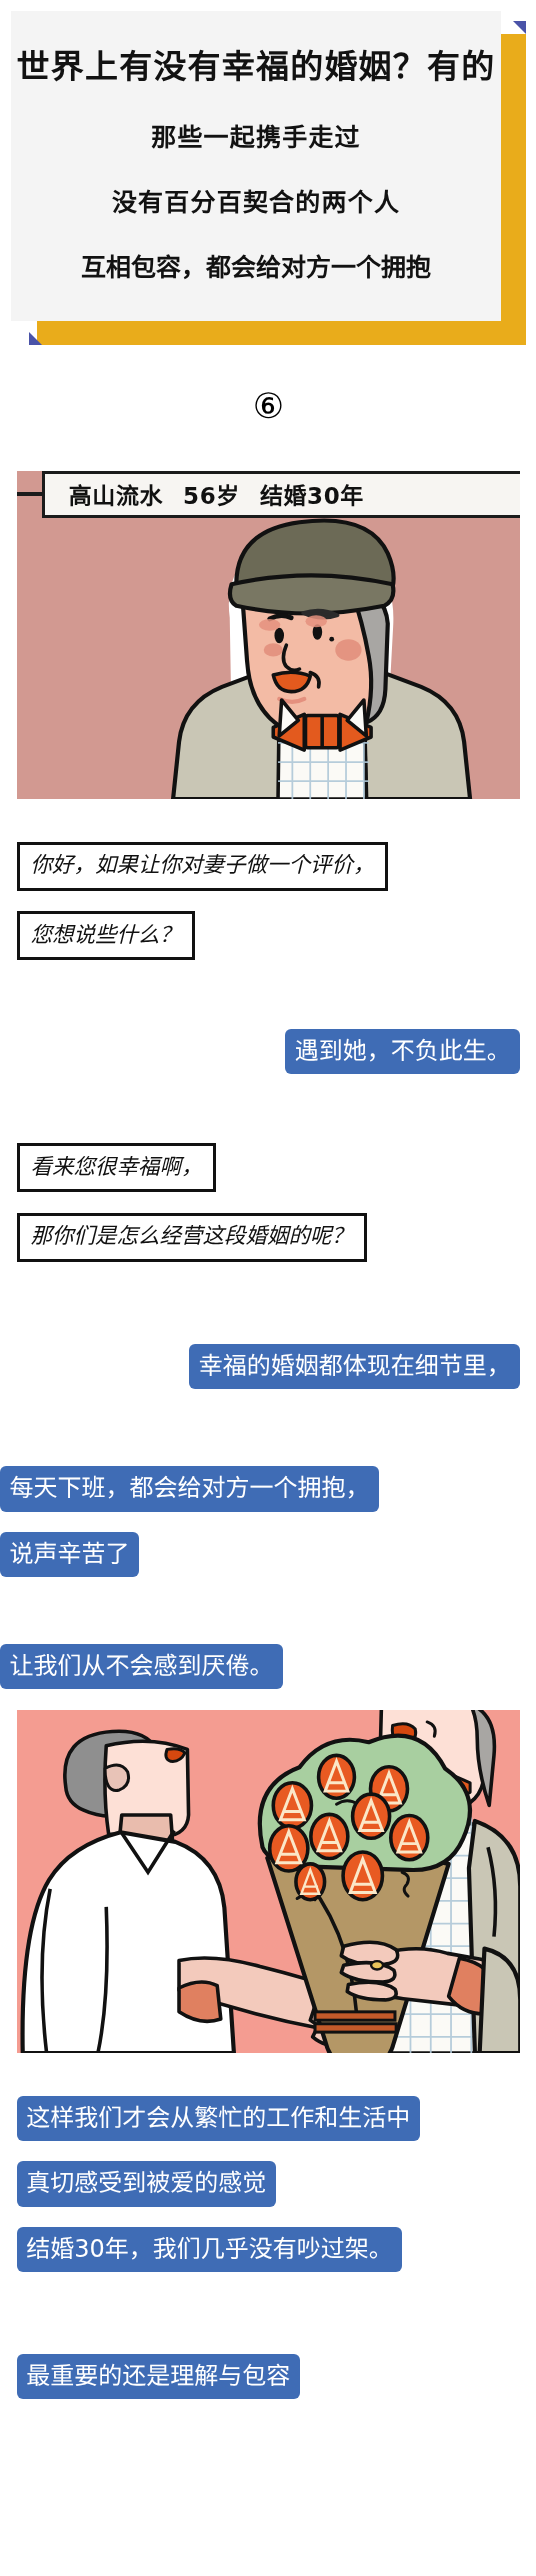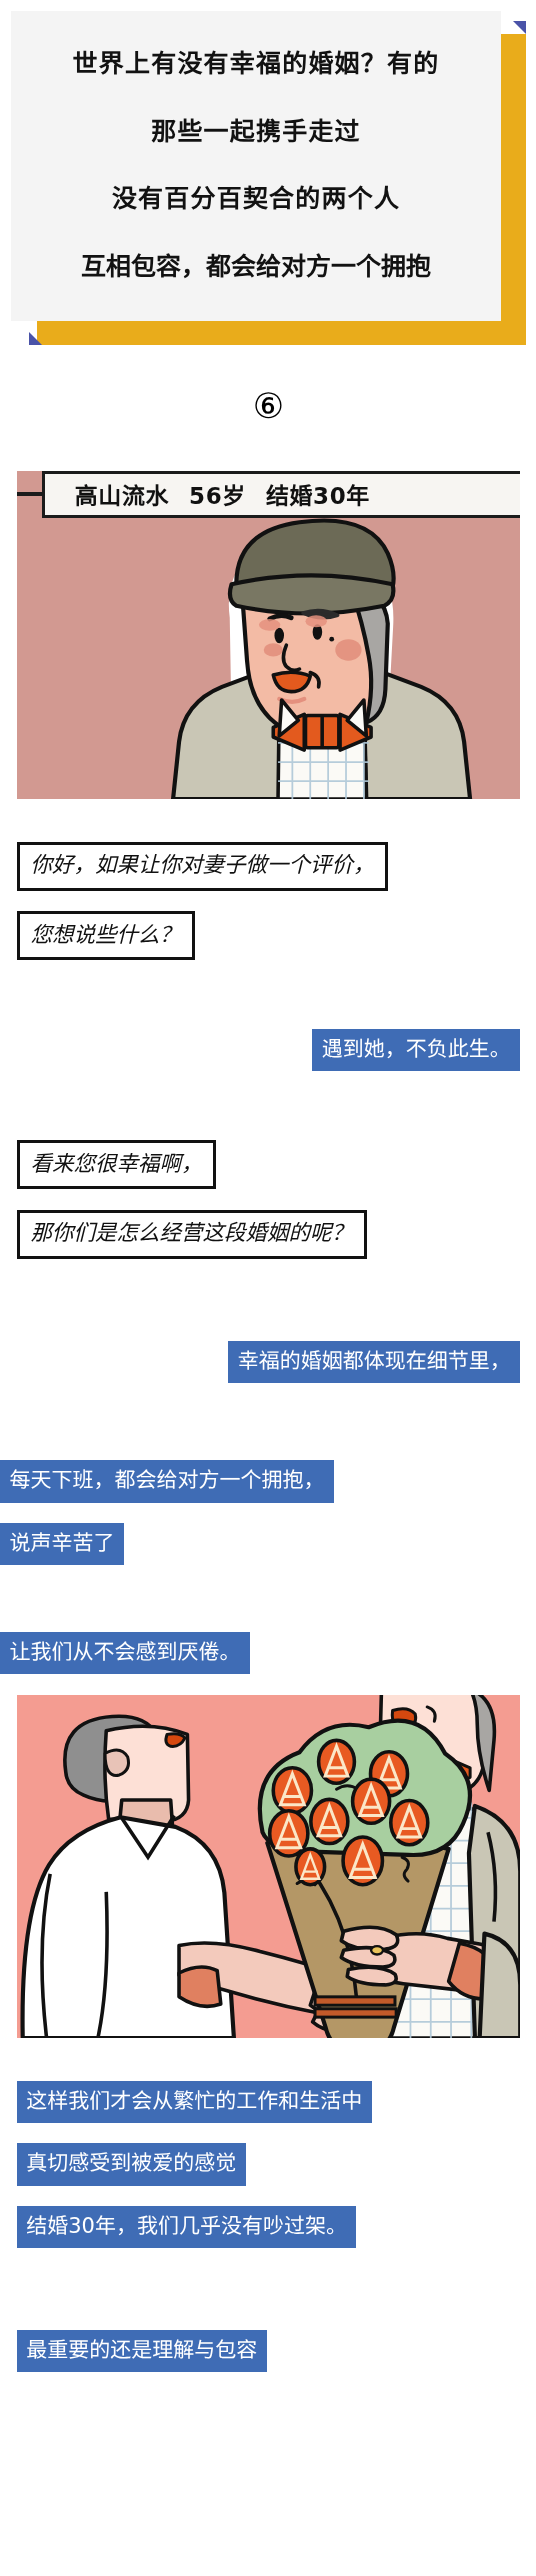--- a/index.html
+++ b/index.html
@@ -64,21 +64,21 @@
   .hero-line {
     font-family: "DejaVu Sans", sans-serif;
     font-weight: 700;
     font-size: 26px;
     line-height: 1.12;
     letter-spacing: 1.2px;
     color: #121212;
     text-align: center;
     white-space: nowrap;
   }
-  .hero-line.l1 { font-size: 25px; }
+  .hero-line.l1 { font-size: 33px; }
   .hero-line.l2 { font-size: 25px; }
   .hero-line.l3 { font-size: 25px; }
   .hero-line.l4 { font-size: 25px; }
   .hero-line.l5 { font-size: 25px; letter-spacing: 0px; }
 
   
   .section-number {
     text-align: center;
     font-family: "DejaVu Sans", sans-serif;
     font-size: 35px;
@@ -102,21 +102,21 @@
     position: absolute;
     left: 25px;
     top: 0;
     right: 0;
     height: 47px;
     background: #F7F5F2;
     border: 3px solid #1b1b1b;
     border-right: none;
     display: flex;
     align-items: center;
-    padding-left: 30px;
+    padding-left: 24px;
     z-index: 6;
   }
   .nameplate-tick {
     position: absolute;
     left: 0;
     top: 21.5px;
     width: 27.4px;
     height: 3.6px;
     background: #1b1b1b;
     z-index: 6;
@@ -151,22 +151,23 @@
     background: #FFFFFF;
     border: 3px solid #111111;
     color: #111111;
     font-size: 21.5px;
     font-style: italic;
     padding: 9.5px 10.7px 12px 10.7px;
   }
   .bubble.say {
     background: #3F6CB5;
     color: #FFFFFF;
-    font-size: 21px;
+    font-size: 24px;
     padding: 10px 9.5px 11.3px 9.5px;
+    border-radius: 6px;
   }
   .bubble.say.bleed-left {
     margin-left: -16.7px;
   }
   .gap-sm { height: 8.4px; }
   .gap-md { height: 23px; }
   .gap-lg { height: 43px; }
   .gap-xl { height: 57px; }
   .gap-xxl { height: 70px; }
 </style>

